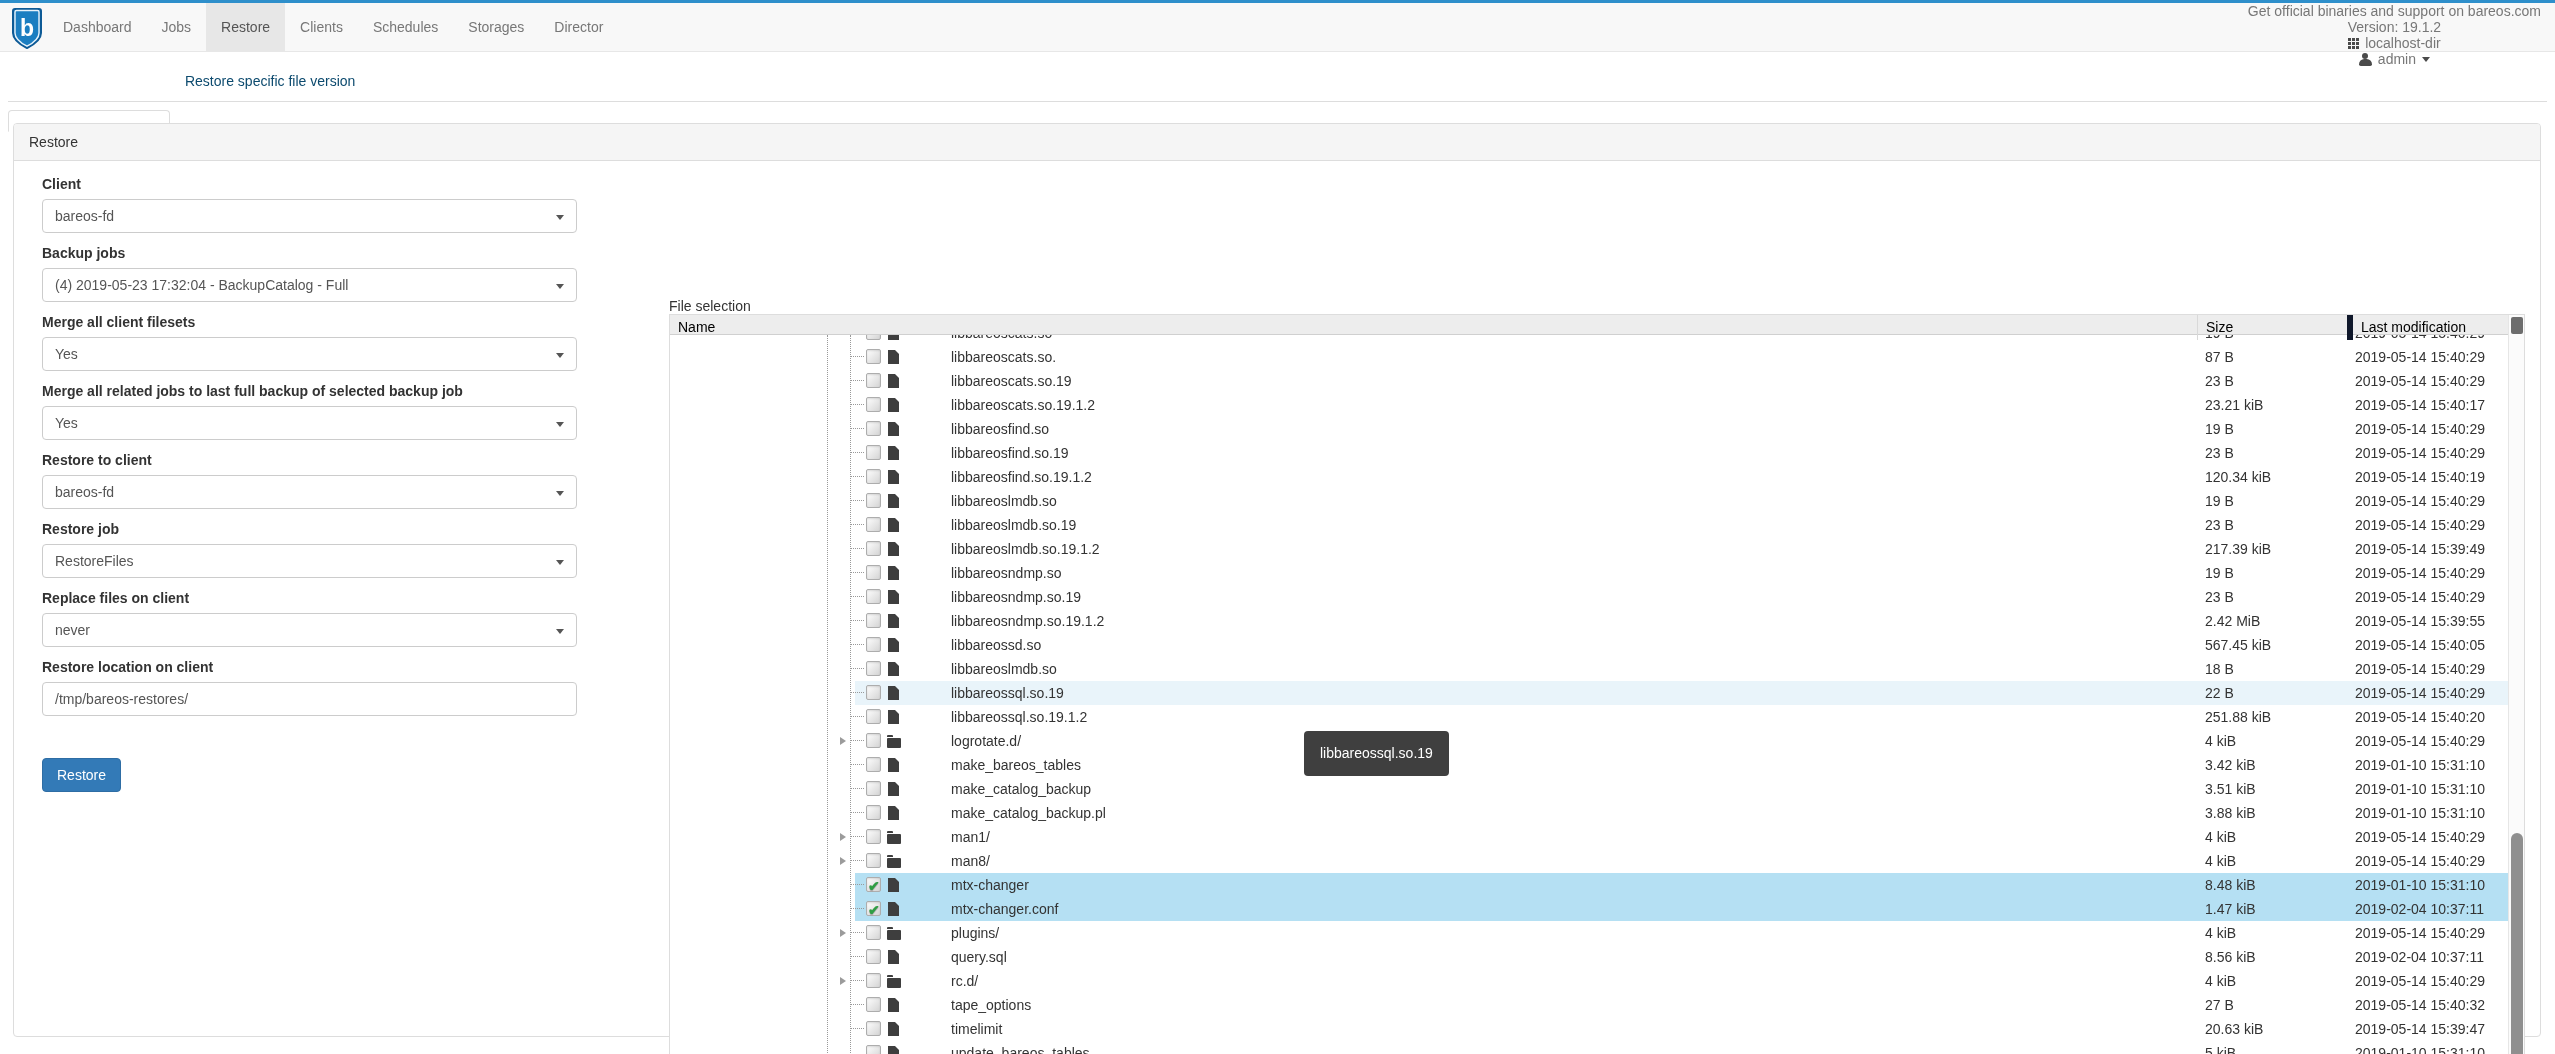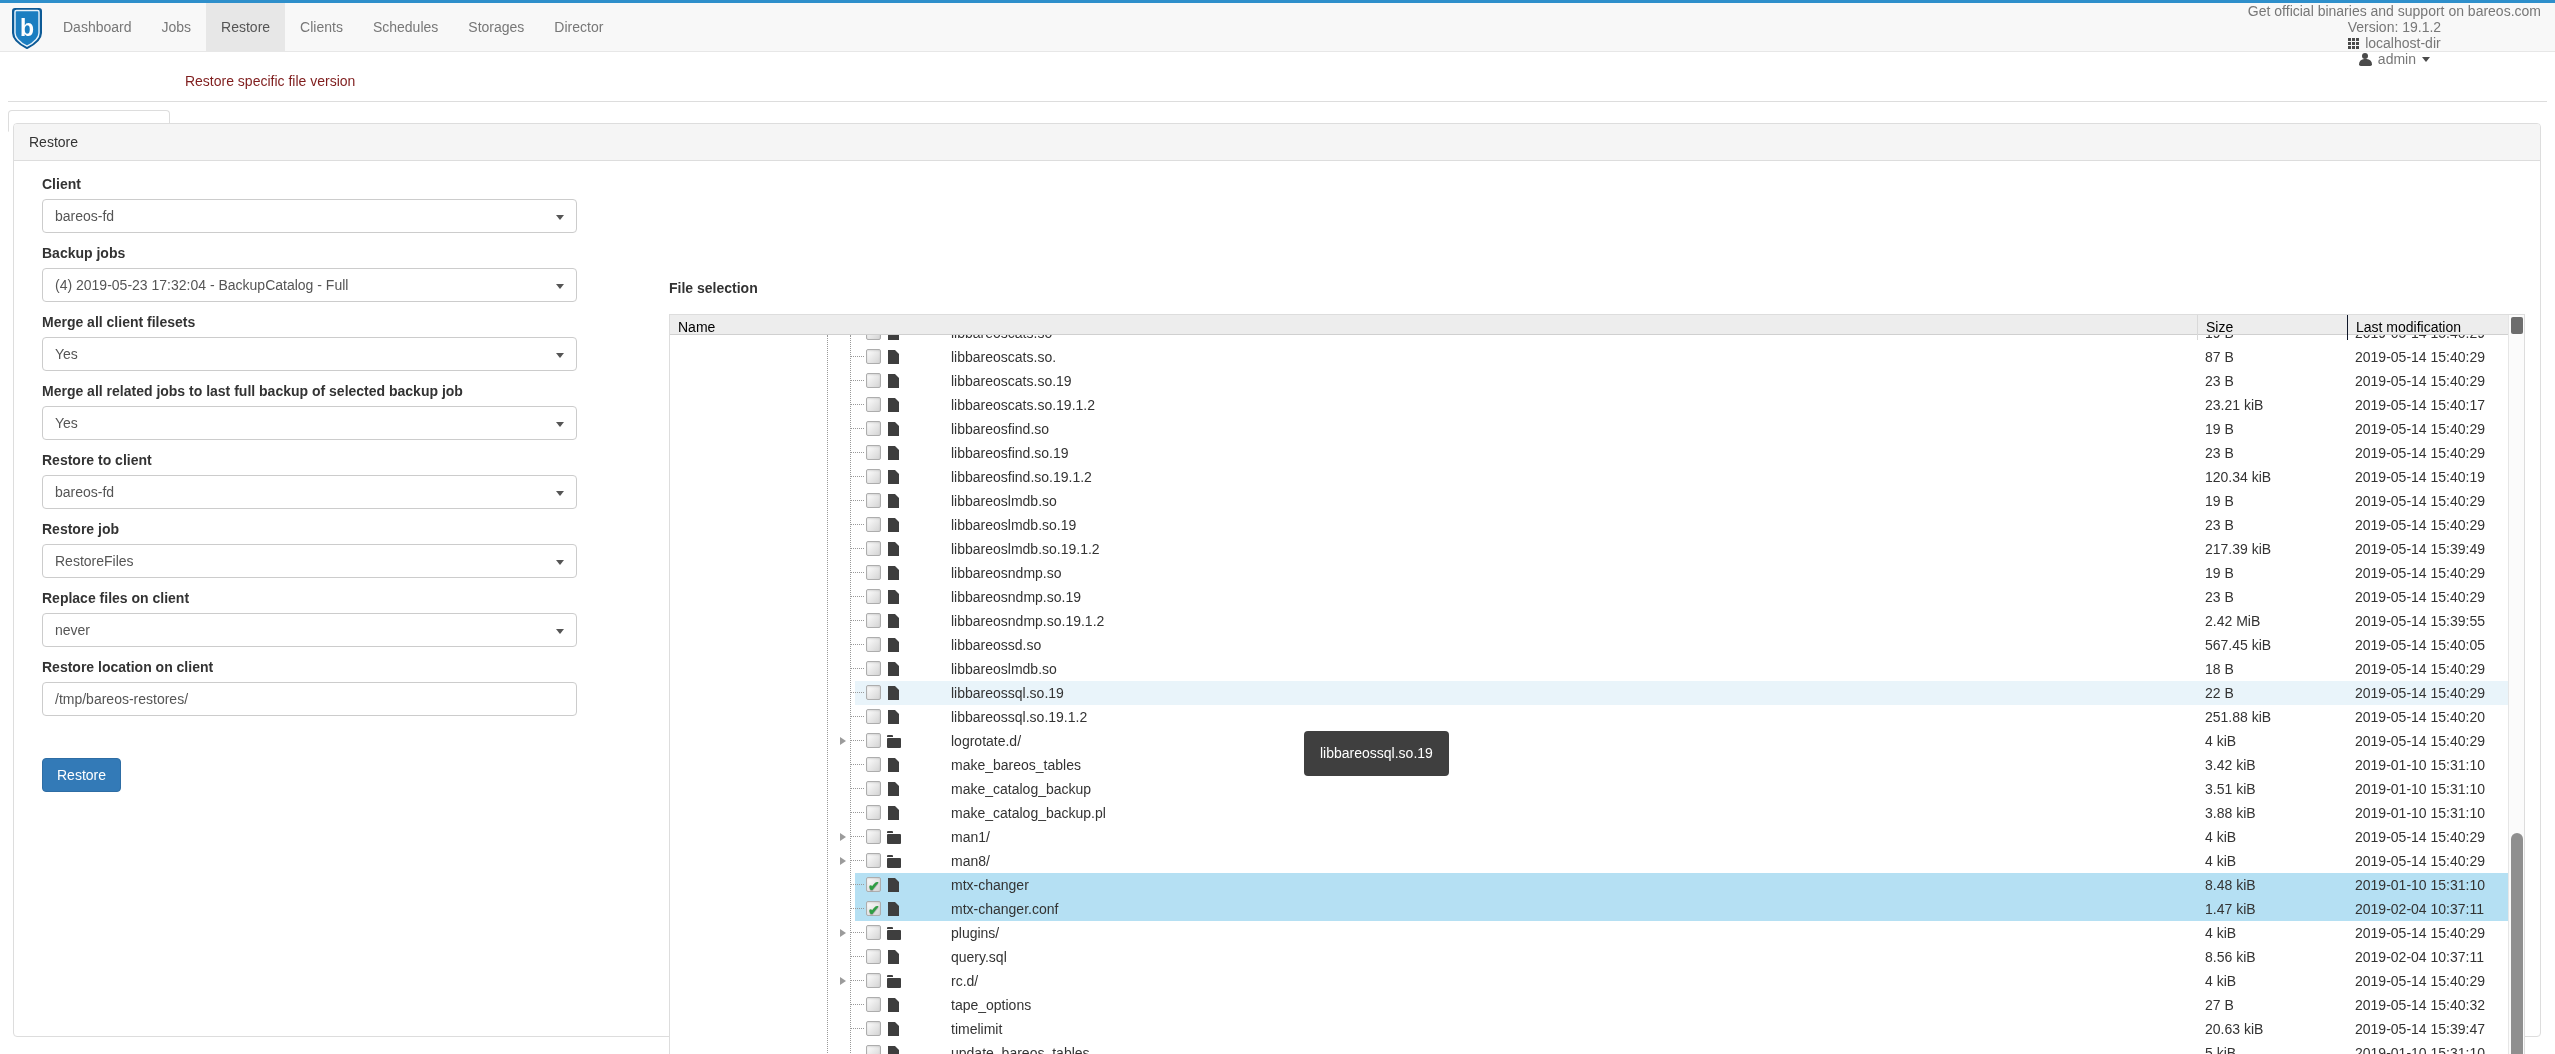--- a/index.html
+++ b/index.html
@@ -17,42 +17,42 @@
   .grid-ic i { width:3px; height:3px; background:#4a4a4a; }
   .user-ic { width:13px; height:13px; position:relative; margin-right:6px; }
   .user-ic::before { content:""; position:absolute; left:3.5px; top:0; width:6px; height:6px; border-radius:50%; background:#4a4a4a; }
   .user-ic::after { content:""; position:absolute; left:0; top:6px; width:13px; height:7px; border-radius:6px 6px 2px 2px; background:#4a4a4a; }
   .caret { width:0; height:0; border-left:4px solid transparent; border-right:4px solid transparent; border-top:5px solid #4a4a4a; margin-left:6px; }
 
   
   .tabbar { position:absolute; left:8px; top:62px; width:2539px; height:40px; border-bottom:1px solid #ddd; display:flex; }
   .tab { padding:10px 15px; line-height:19px; cursor:pointer; white-space:nowrap; }
   .tab.active { background:#fff; border:1px solid #ddd; border-bottom:1px solid #fff; border-radius:4px 4px 0 0; color:#555; margin-bottom:-1px;margin-top:48px; }
-  .tab:not(.active) { color:#7f1d1d; }
+  .tab:not(.active) { color:#0c4a6e; }
 
   
   .panel { position:absolute; left:13px; top:123px; width:2528px; height:914px; border:1px solid #ddd; border-radius:4px; background:#fff; }
   .panel-head { height:37px; background:#f5f5f5; border-bottom:1px solid #ddd; border-radius:3px 3px 0 0; line-height:37px; padding-left:15px; color:#333; }
 
   
   .form { position:absolute; left:28px; top:52px; width:535px; }
   .fgroup { margin-bottom:12px; }
   .fgroup label { display:block; font-weight:bold; color:#333; margin-bottom:7px; }
   .control { position:relative; height:34px; border:1px solid #ccc; border-radius:4px; background:#fff; color:#555; line-height:32px; padding:0 12px; cursor:pointer; }
   .control.select::after { content:""; position:absolute; right:12px; top:15px; border-left:4px solid transparent; border-right:4px solid transparent; border-top:5px solid #555; }
   input.control { width:100%; font-size:14px; font-family:"Liberation Sans",sans-serif; cursor:text; }
   .btn-primary { margin-top:30px; display:inline-block; background:#337ab7; border:1px solid #2e6da4; color:#fff; border-radius:4px; line-height:32px; height:34px; padding:0 14px; cursor:pointer; }
 
   
-  .fs-title { position:absolute; left:655px; top:156px; font-weight:bold; }
+  .fs-title { position:absolute; left:655px; top:174px; font-weight:normal; }
   .ftable { position:absolute; left:655px; top:190px; width:1856px; height:814px; border:1px solid #ddd; background:#fff; }
   .fhead { position:relative; height:20px; background:#ededed; border-bottom:1px solid #d0d0d0; line-height:25px; color:#000000; }
   .fhead .h-name { position:absolute; left:8px; }
   .fhead .h-size { position:absolute; left:1527px; border-left:1px solid #d9d9d9; padding-left:8px; height:25px; width:150px; }
-  .fhead .h-mod  { position:absolute; left:1677px; border-left:1px solid #0f172a; padding-left:8px; height:25px; width:149px; }
+  .fhead .h-mod  { position:absolute; left:1677px; border-left:6px solid #0f172a; padding-left:8px; height:25px; width:149px; }
   .fview { position:relative; height:787px; width:1838px; overflow:hidden; }
   .rows { position:relative; margin-top:-14px; width:1838px; }
   .vlineA { position:absolute; left:157px; top:0; height:742px; border-left:1px dotted #999; }
   .vlineB { position:absolute; left:180px; top:0; height:718px; border-left:1px dotted #999; }
 
   .frow { position:relative; height:24px; line-height:24px; --ind:196px; }
   .hl { position:absolute; left:185px; right:0; top:0; bottom:0; }
   .frow.hover .hl { background:#e9f4fa; }
   .frow.selected .hl { background:#b5e0f3; }
   .stub { position:absolute; left:180px; top:11px; width:14px; border-top:1px dotted #999; }

